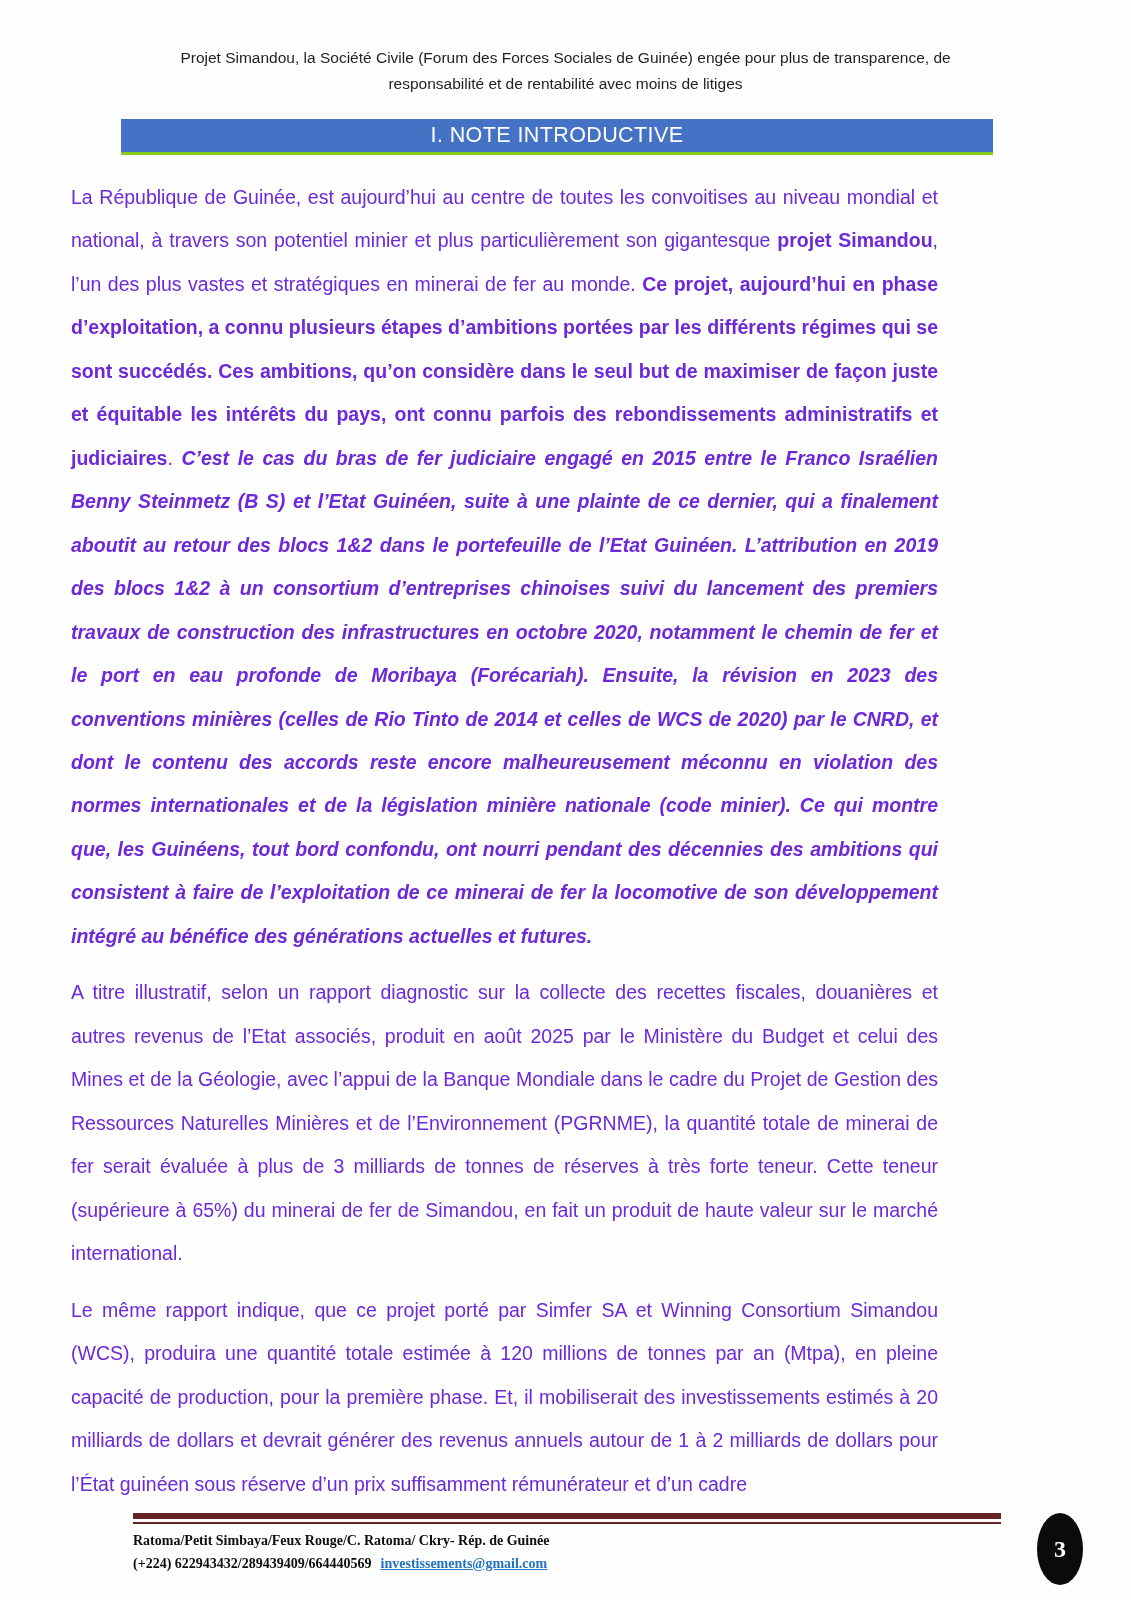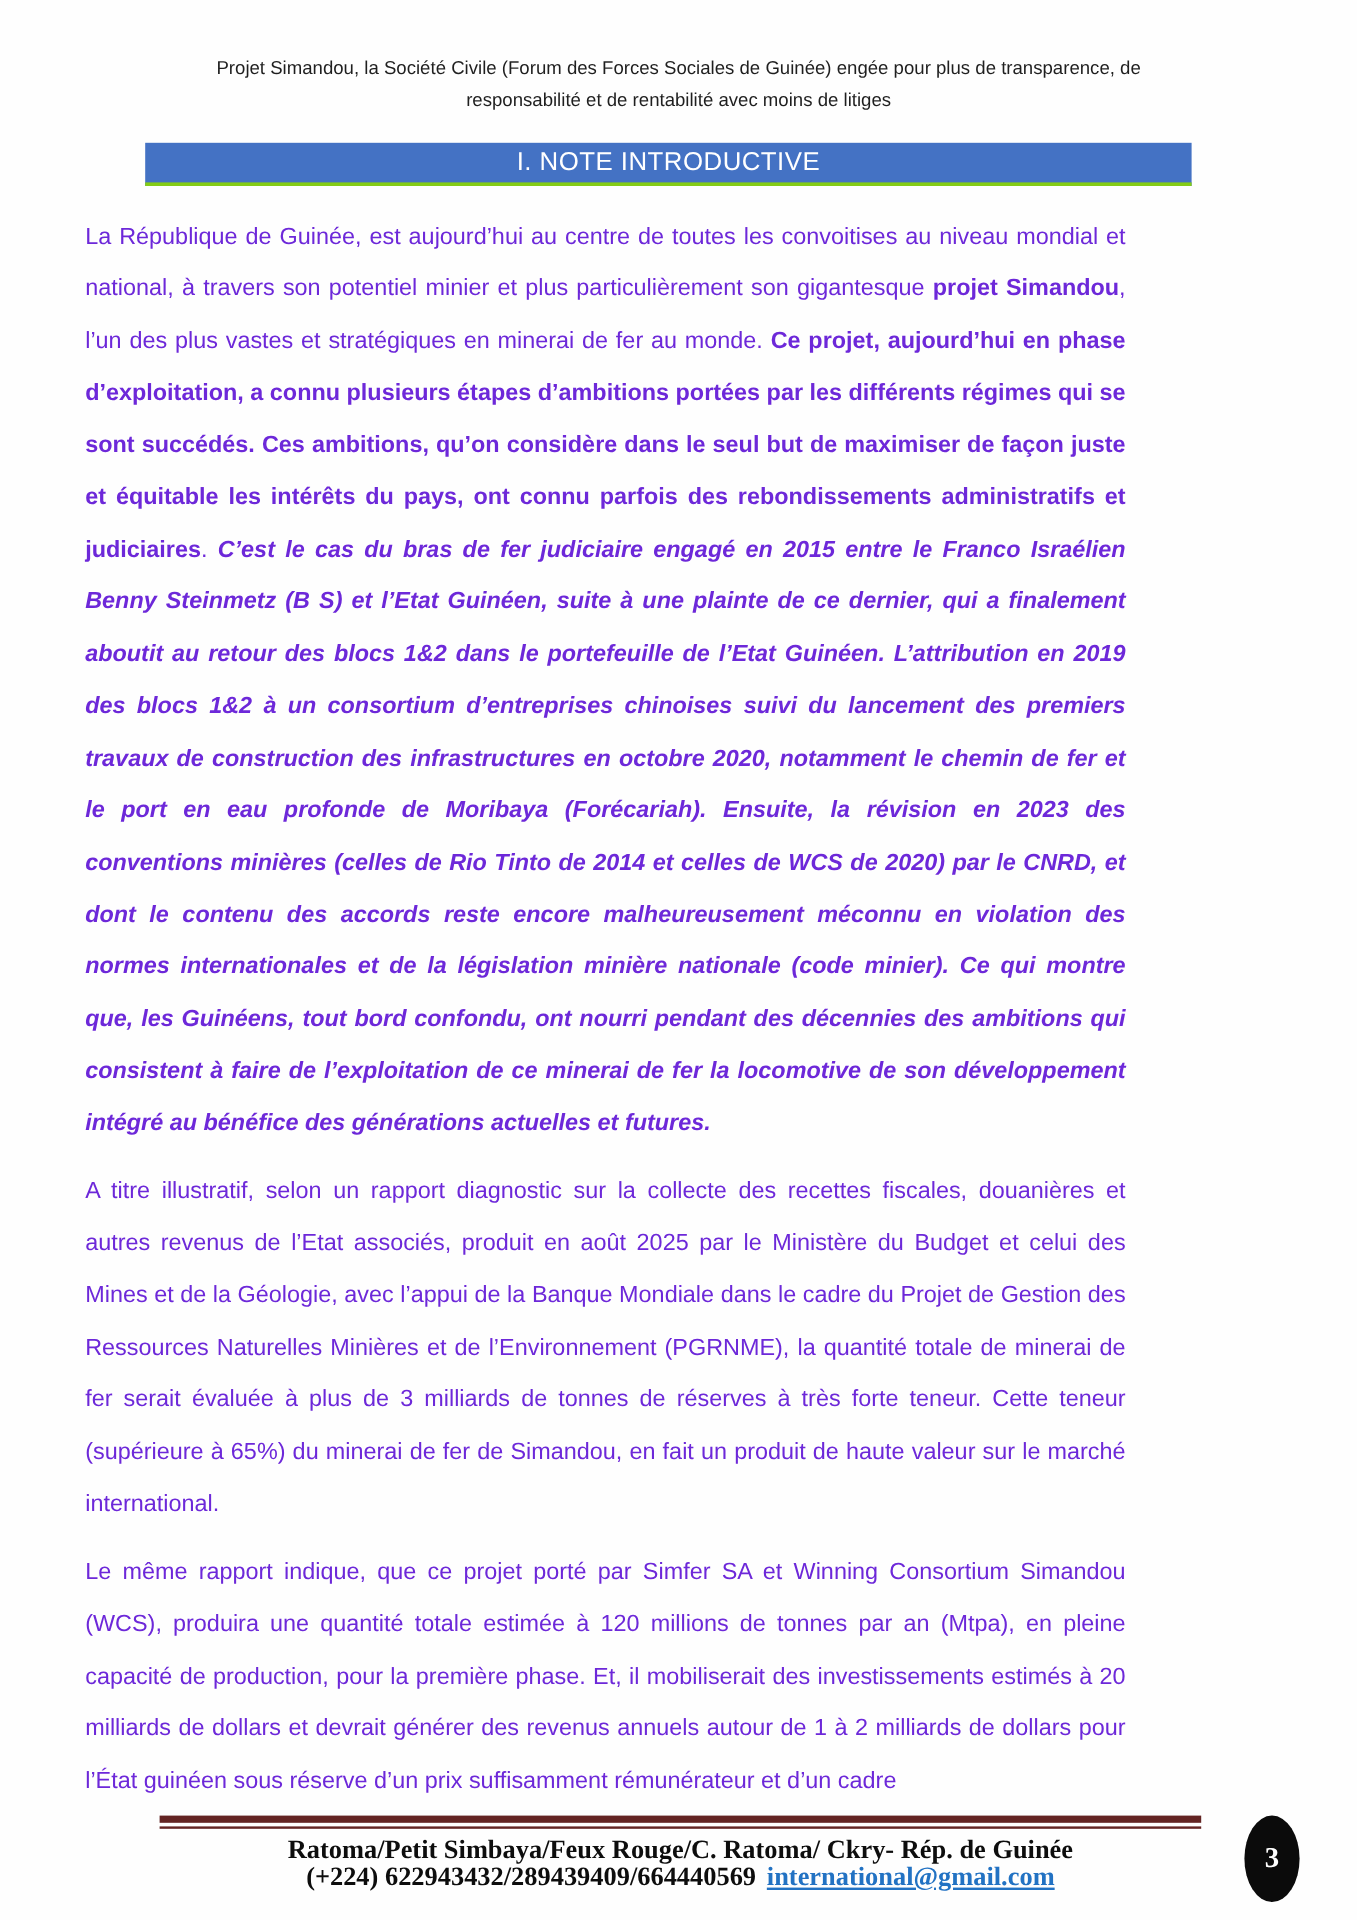--- a/index.html
+++ b/index.html
@@ -51,24 +51,24 @@
     left:0;top:1513px;
     width:1131px;
   }
   .footer-rule{margin-left:133px;width:868px;}
   .rule-thick{height:6px;background:#632423;}
   .rule-thin{height:2px;background:#632423;margin-top:3px;}
   .footer-text{
     margin-left:133px;
     width:868px;
     margin-top:5px;
-    text-align:center;
+    text-align:left;
     font-family:"Liberation Serif",serif;
     font-weight:bold;
-    font-size:22px;
+    font-size:14px;
     line-height:23px;
     color:#0d0d0d;
   }
   .footer-email{
     color:#2272C3;
     text-decoration:underline;
     margin-left:9px;
   }
   .page-badge{
     position:absolute;
@@ -101,21 +101,21 @@
     </div>
 
   <div class="doc-footer">
     <div class="footer-rule">
       <div class="rule-thick"></div>
       <div class="rule-thin"></div>
     </div>
     <div class="footer-text">
       <div>Ratoma/Petit Simbaya/Feux Rouge/C. Ratoma/ Ckry- Rép. de Guinée</div>
       <div>
-        <span>(+224) 622943432/289439409/664440569</span><a href="#" class="footer-email">international@gmail.com</a>
+        <span>(+224) 622943432/289439409/664440569</span><a href="#" class="footer-email">investissements@gmail.com</a>
       </div>
     </div>
     <div class="page-badge">
       <span>3</span>
     </div>
   </div>
 
 </div>
 
 </body></html>

